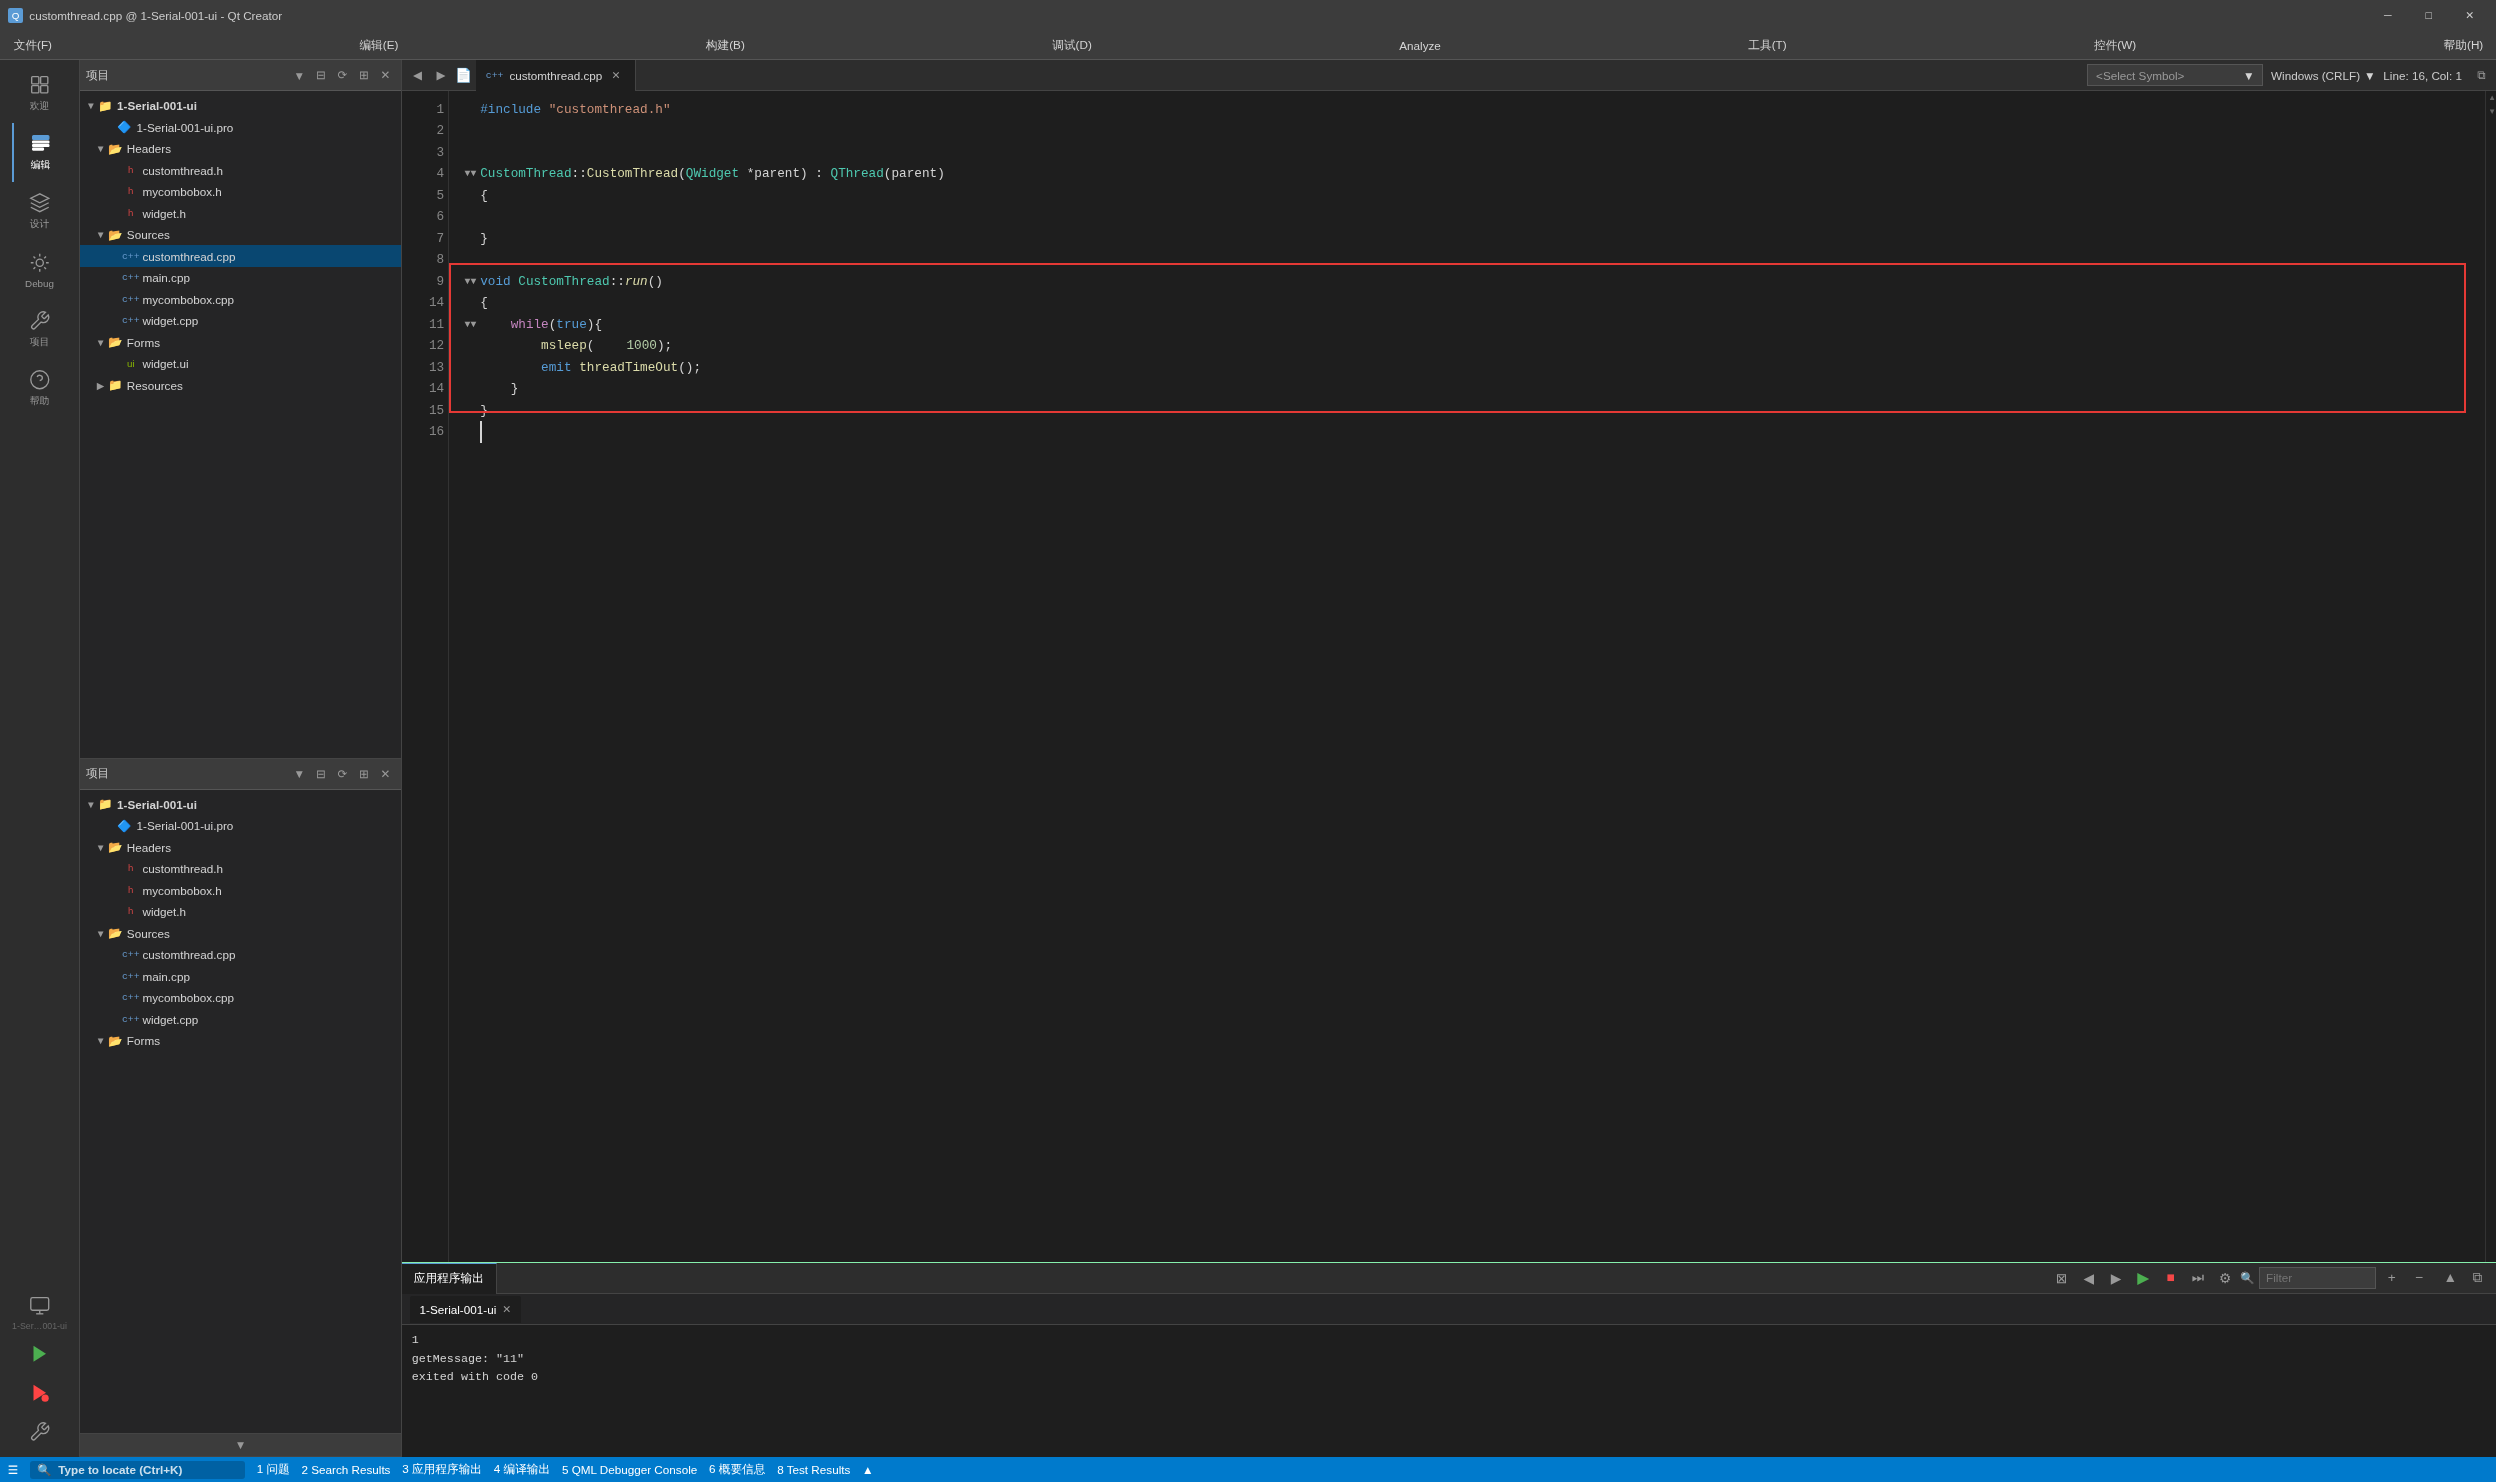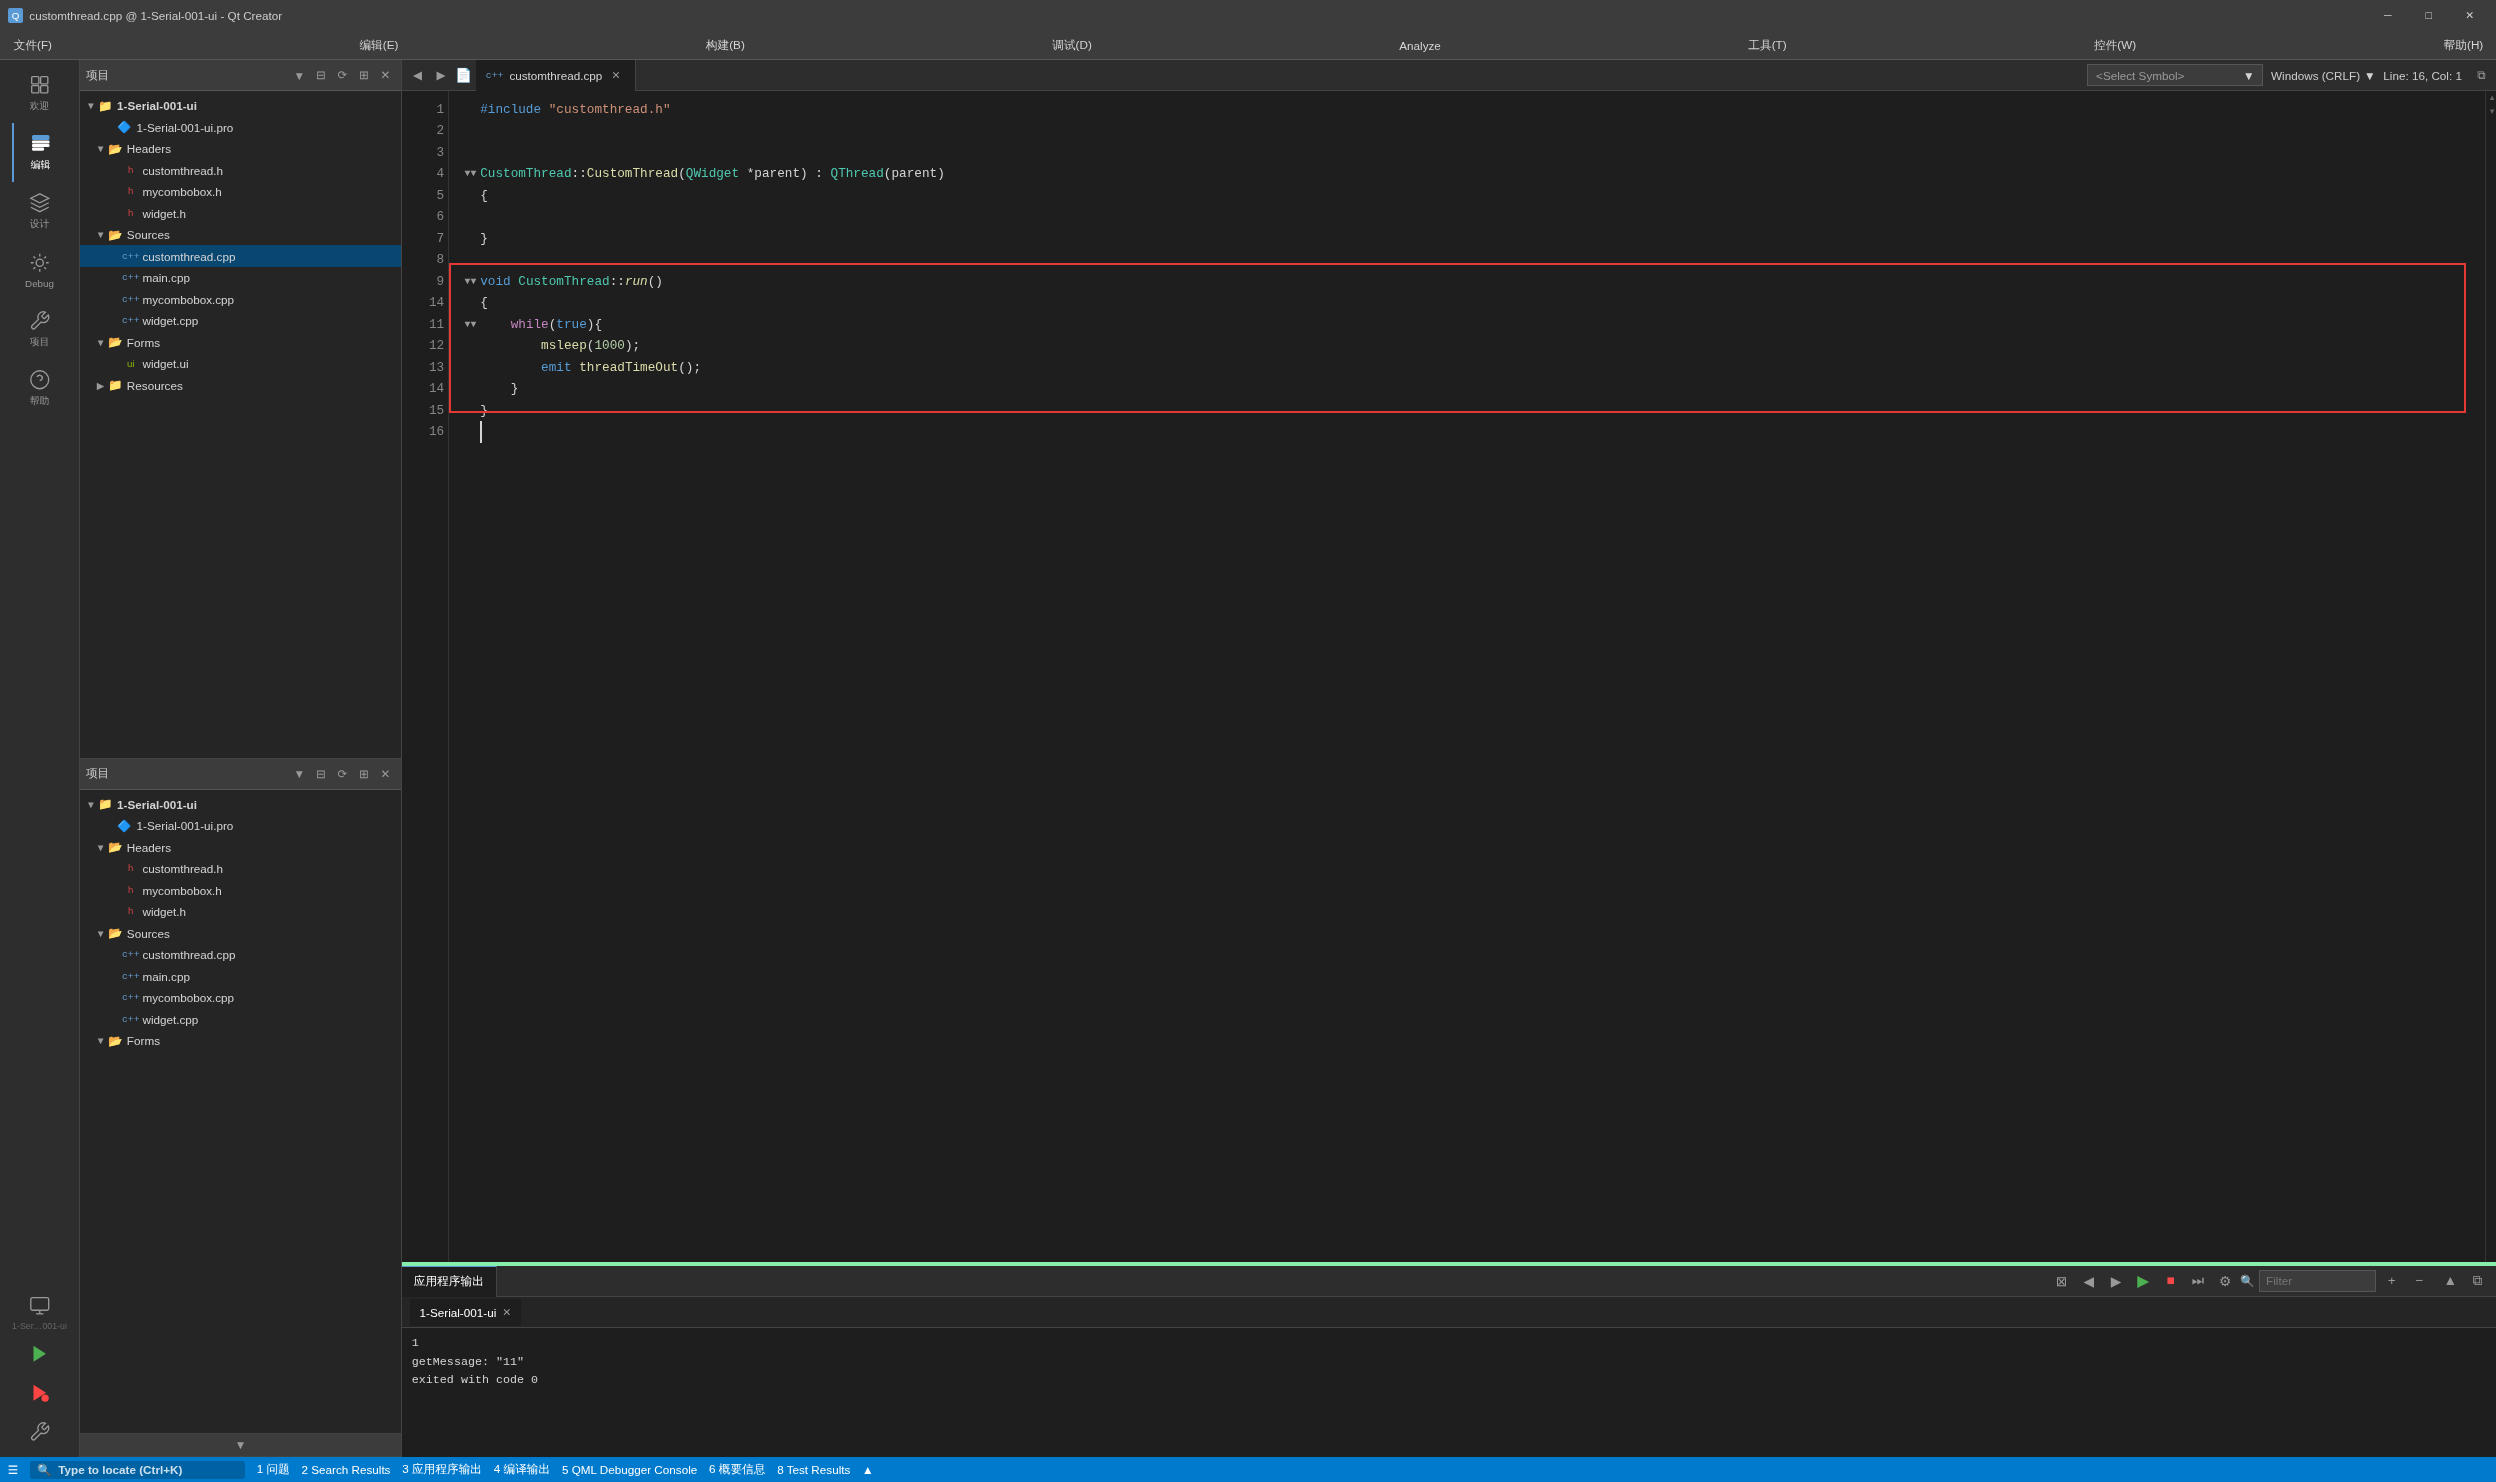--- a/index.html
+++ b/index.html
@@ -291,31 +291,31 @@
       flex-shrink: 0;
     }
     .code-arrow.expanded::before { content: '▼'; font-size: 9.8px; }
 
     
     .kw { color: #569cd6; }
     .kw2 { color: #c586c0; }
     .fn { color: #dcdcaa; }
     .fn-italic { color: #dcdcaa; font-style: italic; }
     .str { color: #ce9178; }
-    .num { color: #b5cea8; }
+    .num { color: #b5cea8; margin-left: 32px; }
     .type { color: #4ec9b0; }
     .punct { color: #d4d4d4; }
 
     
     .bottom-panel {
       height: 195px;
       background: #1e1e1e;
       display: flex;
       flex-direction: column;
-      border-top: 4px solid #86efac;
+      border-top: 1px solid #86efac;
       flex-shrink: 0;
     }
     .bottom-tab-bar {
       height: 31px;
       background: #2d2d2d;
       display: flex;
       align-items: center;
       border-bottom: 1px solid #444;
       flex-shrink: 0;
     }

